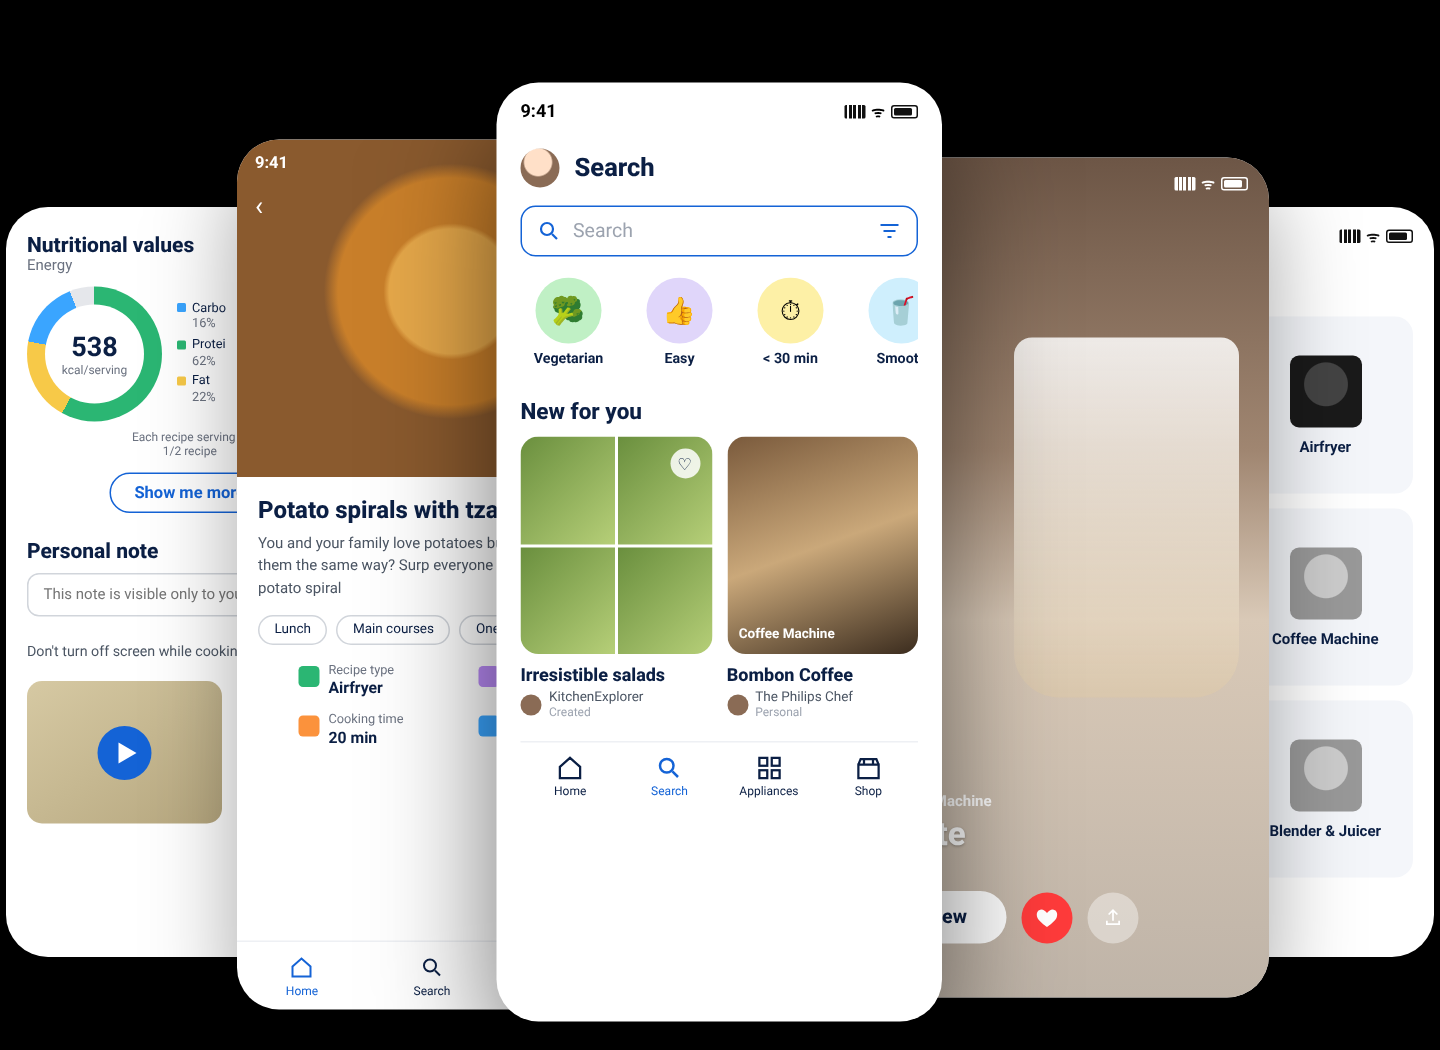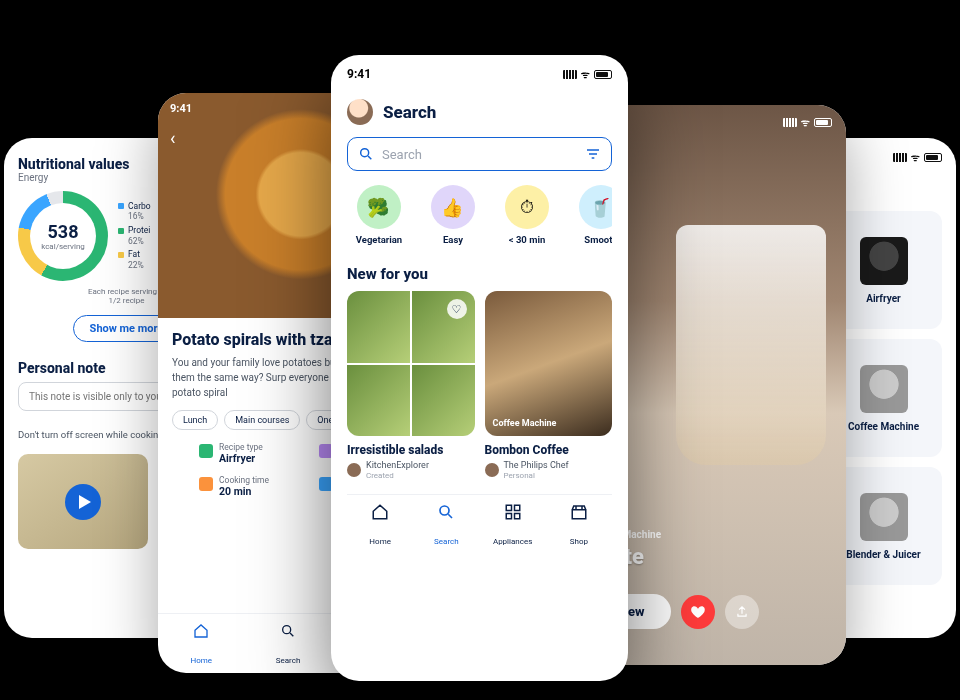--- a/index.html
+++ b/index.html
@@ -80,21 +80,21 @@
   .p2 p.desc { font-size:10px; color:#4b5563; line-height:1.5; margin-bottom:10px;}
   .chips { display:flex; gap:6px; margin-bottom:12px;}
   .chip { font-size:9px; color:#0b1f44; border:1px solid #d1d5db; padding:4px 10px; border-radius:999px;}
   .info-grid { display:grid; grid-template-columns:1fr 1fr; gap:10px 8px; font-size:10px;}
   .info-cell { display:flex; gap:6px; align-items:flex-start;padding-left:27px;}
   .info-cell .ic{ width:14px; height:14px; border-radius:3px; flex:none; margin-top:2px;}
   .ic.green{background:#2bb673} .ic.purple{background:#b98af6} .ic.orange{background:#fb923c} .ic.blue{background:#3aa5ff}
   .info-cell small{ color:#6b7280; display:block; font-size:8.5px;}
   .info-cell b{ color:#0b1f44; font-size:10.5px;}
   .tabbar { margin-top:auto; display:flex; border-top:1px solid #eef0f4; padding:8px 0;}
-  .tab { flex:1; display:flex; flex-direction:column; align-items:center; gap:16px; font-size:8px; color:#0b1f44;}
+  .tab { flex:1; display:flex; flex-direction:column; align-items:center; gap:2px; font-size:8px; color:#0b1f44;}
   .tab.active{ color:#1463d6;}
   .tab .ti{ width:18px; height:18px; display:flex; align-items:center; justify-content:center;}
 
   
   .p3 { left:331px; top:55px; width:297px; height:626px; z-index:5; padding:12px 16px 0; box-shadow: 0 30px 80px rgba(0,0,0,.55);}
   .p3 .topline{ display:flex; justify-content:space-between; align-items:center; font-size:12px; font-weight:700; margin-bottom:10px;}
   .p3 .headrow{ display:flex; align-items:center; gap:10px; margin:8px 0 12px;}
   .avatar{ width:26px; height:26px; border-radius:50%; background: radial-gradient(circle at 45% 35%, #ffe0c8 0 40%, #8a6b55 45% 100%);}
   .p3 h1{ font-size:17px; font-weight:800; color:#0b1f44;}
   .search-bar{ display:flex; align-items:center; gap:8px; border:1.5px solid #1463d6; border-radius:10px; padding:8px 10px; color:#9ca3af; font-size:13px; margin-bottom:14px;}

